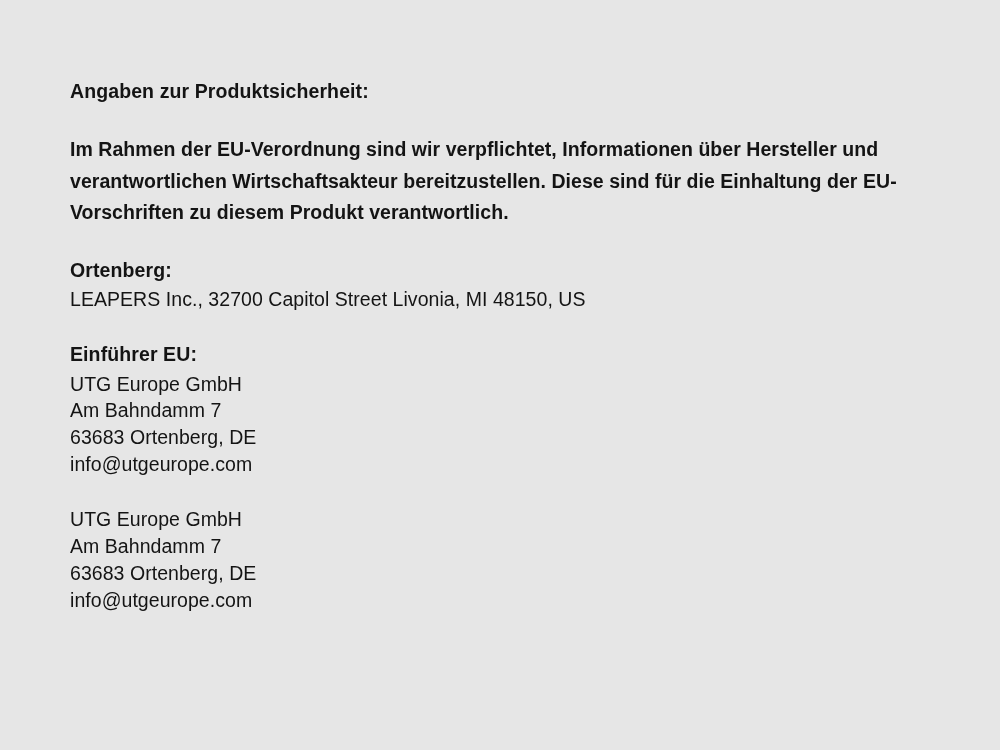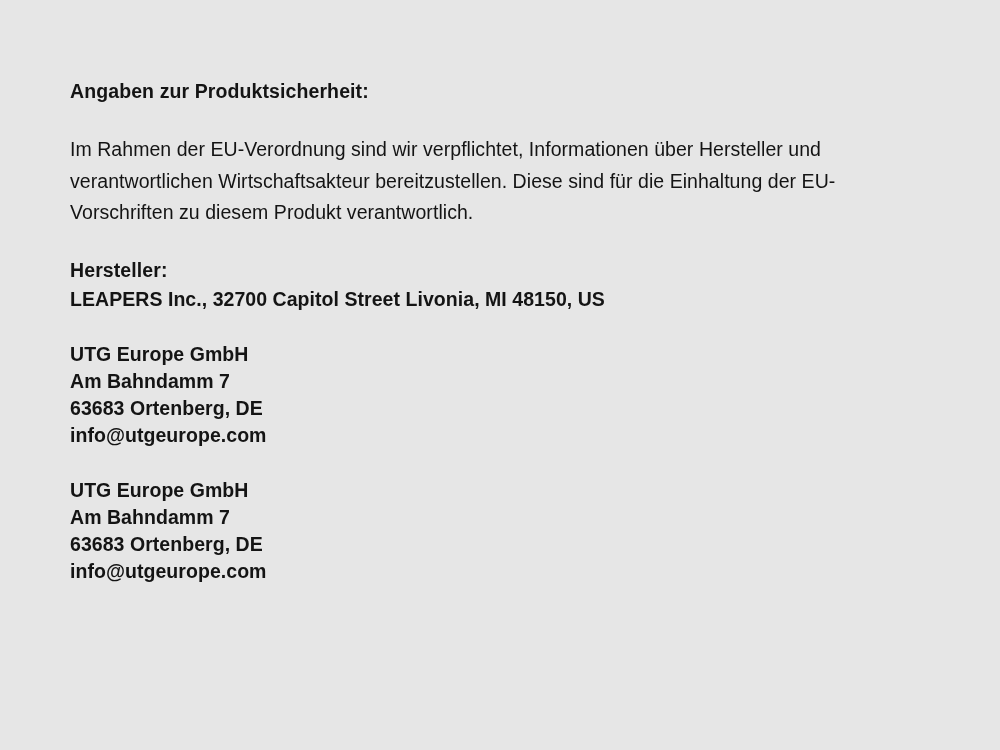--- a/index.html
+++ b/index.html
@@ -27,28 +27,28 @@
   }
   .heading {
     font-size: 19.5px;
     font-weight: bold;
     letter-spacing: 0.1px;
     line-height: 1.35;
     margin: 0;
   }
   .intro {
     font-size: 19.5px;
-    font-weight: normal;
+    font-weight: bold;
     line-height: 1.62;
     margin: 0;
     letter-spacing: 0.05px;
   }
   .block-line {
     font-size: 19.5px;
-    font-weight: bold;
+    font-weight: normal;
     line-height: 1.38;
     margin: 0;
     letter-spacing: 0.05px;
   }
   .gap-intro { height: 30px; }
   .gap-section { height: 28px; }
   .section-head {
     margin-bottom: 3px;
   }
 </style>
@@ -60,27 +60,28 @@
 
     <p class="heading">Angaben zur Produktsicherheit:</p>
 
     <div class="gap-intro"></div>
 
     <p class="intro">Im Rahmen der EU-Verordnung sind wir verpflichtet, Informationen über Hersteller und verantwortlichen Wirtschaftsakteur bereitzustellen. Diese sind für die Einhaltung der EU-Vorschriften zu diesem Produkt verantwortlich.</p>
 
     <div class="gap-section"></div>
 
     <div class="section">
-      <p class="heading section-head">Hersteller:</p>
+      <p class="heading section-head">Ortenberg:</p>
       <p class="block-line">LEAPERS Inc., 32700 Capitol Street Livonia, MI 48150, US</p>
     </div>
 
     <div class="gap-section"></div>
 
     <div class="section">
+      <p class="heading section-head">Einführer EU:</p>
       <p class="block-line">UTG Europe GmbH</p>
       <p class="block-line">Am Bahndamm 7</p>
       <p class="block-line">63683 Ortenberg, DE</p>
       <p class="block-line">info@utgeurope.com</p>
     </div>
 
     <div class="gap-section"></div>
 
     <div class="section">
       <p class="block-line">UTG Europe GmbH</p>

